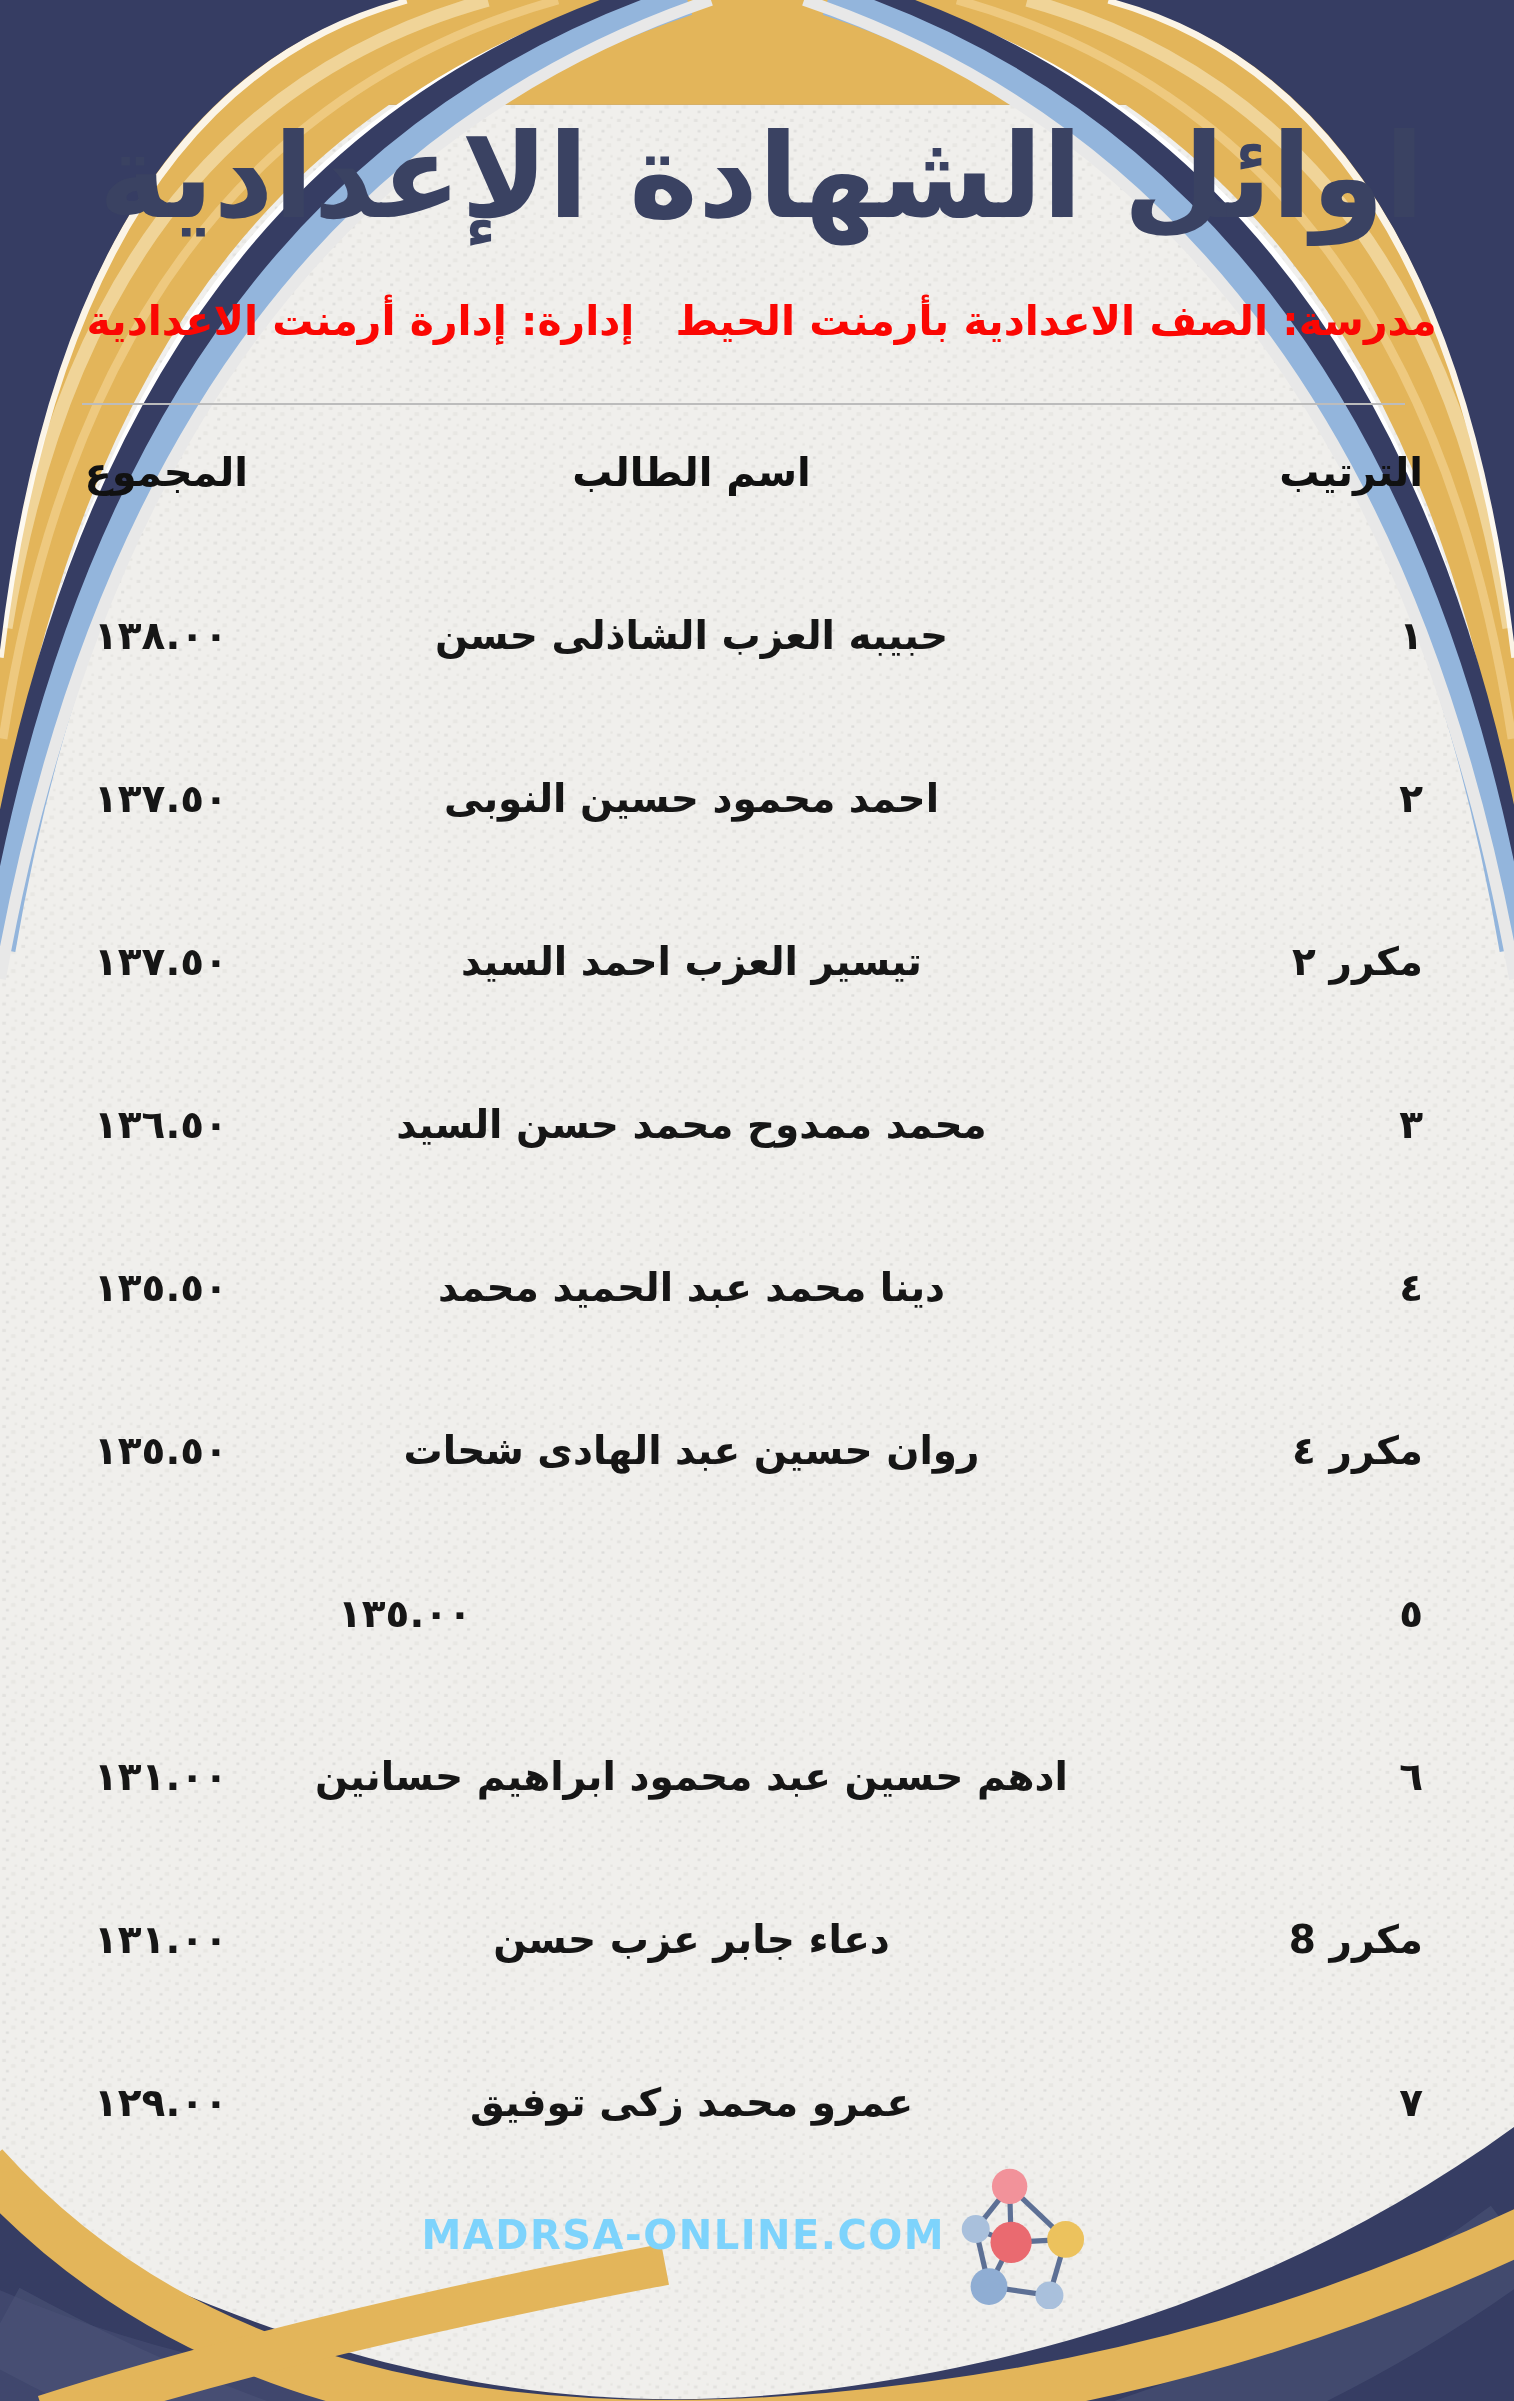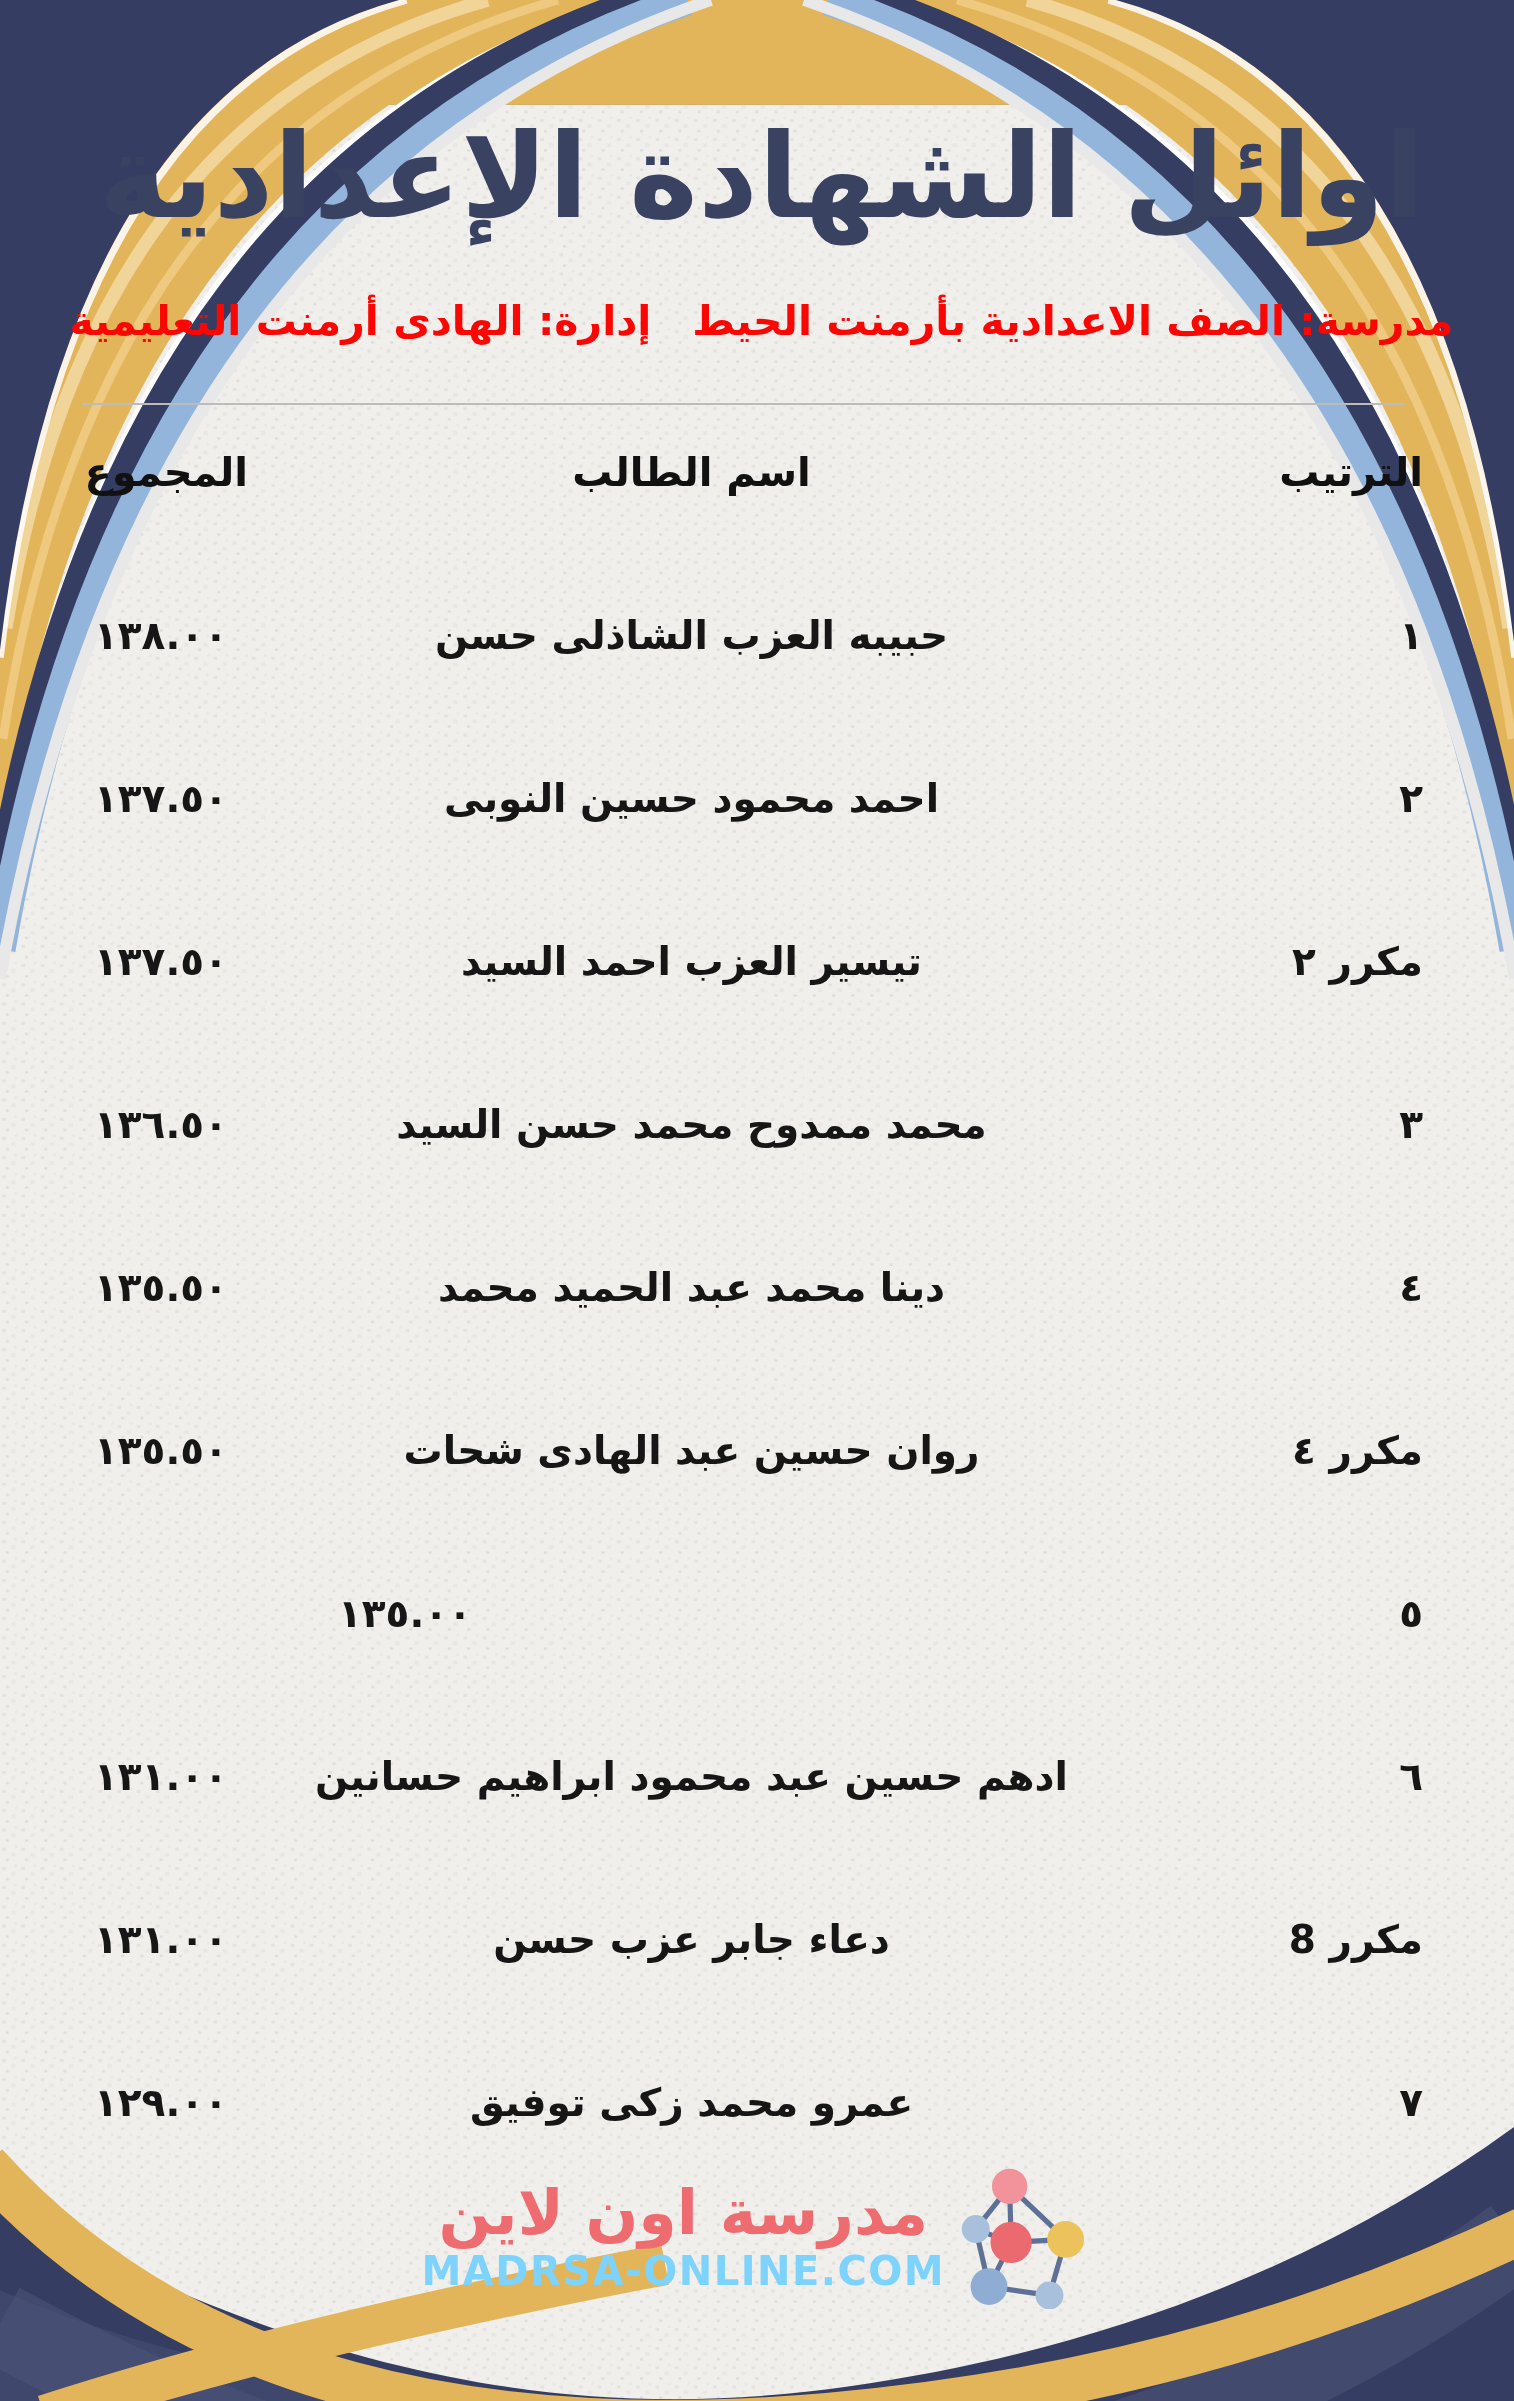--- a/index.html
+++ b/index.html
@@ -79,21 +79,21 @@
       <path d="M 60 3270 Q 400 3160 900 3065" fill="none" stroke="#e3b55a" stroke-width="56"></path>
     </g>
   </svg>
 
   <div class="content">
 
     <h1 class="title">اوائل الشهادة الإعدادية</h1>
 
     <div class="subtitle">
       <span>مدرسة: الصف الاعدادية بأرمنت الحيط</span>
-      <span>إدارة: الهادى أرمنت التعليمية</span>
+      <span>إدارة: إدارة أرمنت الاعدادية</span>
     </div>
 
     <div class="divider"></div>
 
     <div class="thead grid">
       <div class="cell rank">الترتيب</div>
       <div class="cell name">اسم الطالب</div>
       <div class="cell total">المجموع</div>
     </div>
 
@@ -172,20 +172,19 @@
             <path d="M120 182 L142 106"></path>
         </g>
         <circle cx="66" cy="34" r="24" fill="#f2929a"></circle>
         <circle cx="20" cy="92" r="19" fill="#a9c0dc"></circle>
         <circle cx="68" cy="110" r="28" fill="#ea6a70"></circle>
         <circle cx="142" cy="106" r="25" fill="#ecc25d"></circle>
         <circle cx="38" cy="170" r="25" fill="#8fadd3"></circle>
         <circle cx="120" cy="182" r="19" fill="#a9c0dc"></circle>
       </svg>
       <div class="logo-text">
-        <div class="logo-ar">مدرسة اون لاين</div>
         <div class="logo-en">MADRSA-ONLINE.COM</div>
       </div>
     </div>
 
   </div>
 </div>
 
 
 </body></html>

